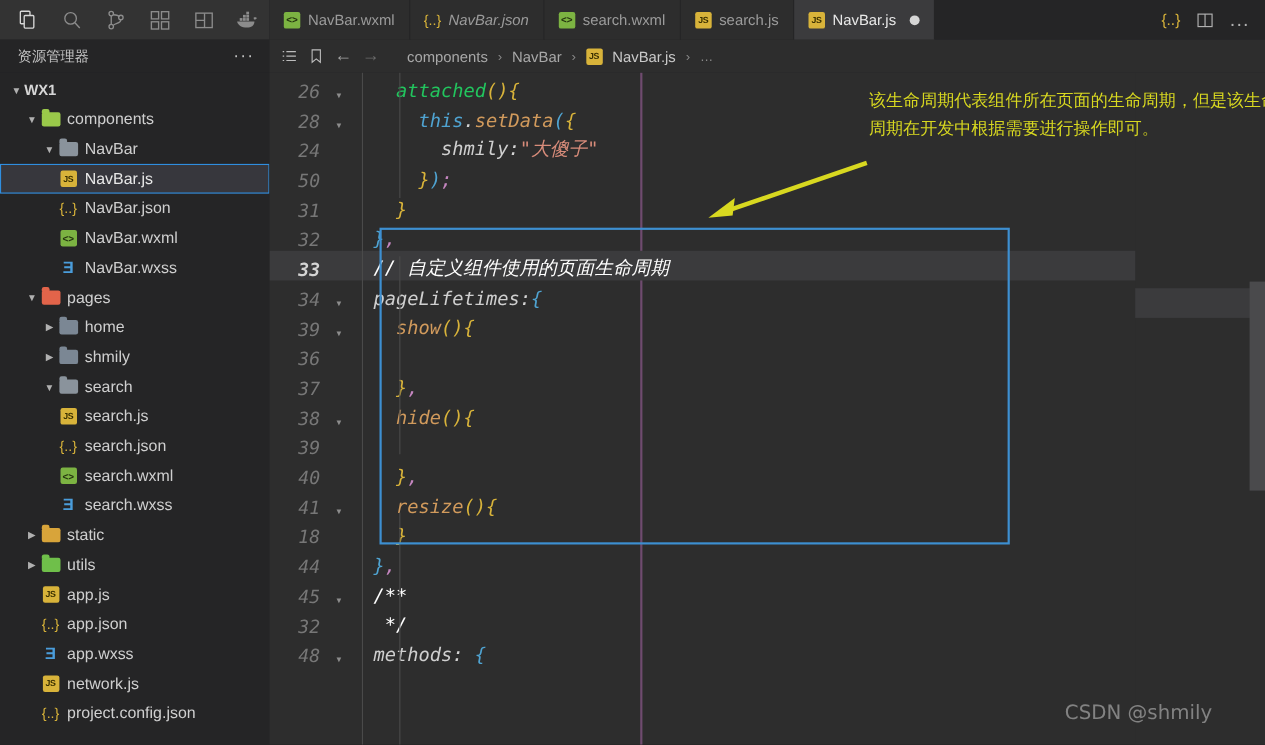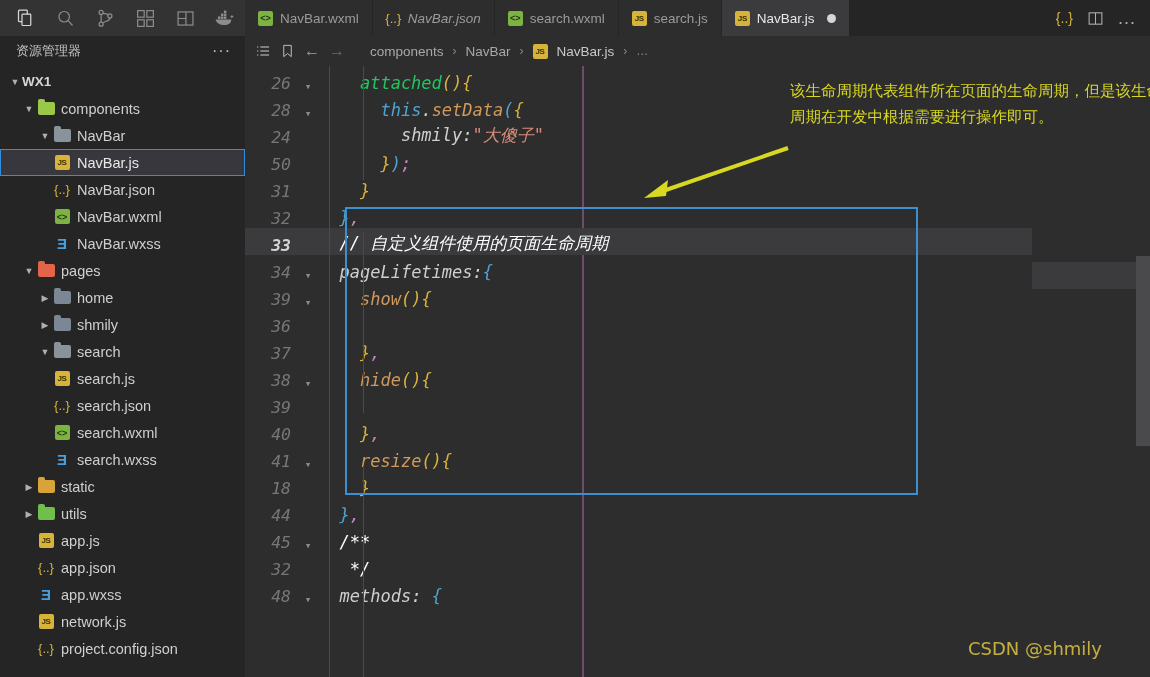--- a/index.html
+++ b/index.html
@@ -146,21 +146,21 @@
   .anno-box {
     position: absolute; border: 2px solid #3d8fd1;
     pointer-events: none;
   }
   .anno-text {
     position: absolute; color: #d8d820; font-size: 15.5px; line-height: 26px;
     font-family: "DejaVu Sans", sans-serif; white-space: pre-line;
   }
   .anno-arrow { position: absolute; pointer-events: none; }
   .watermark {
-    position: absolute; color: #fde047; font-size: 18px; opacity: .72;
+    position: absolute; color: #a3a3a3; font-size: 18px; opacity: .72;
     font-family: "DejaVu Sans", sans-serif; white-space: nowrap;
   }
 </style>
 </head>
 <body>
 
 <div id="app">
 
   <div class="toprow">
 

